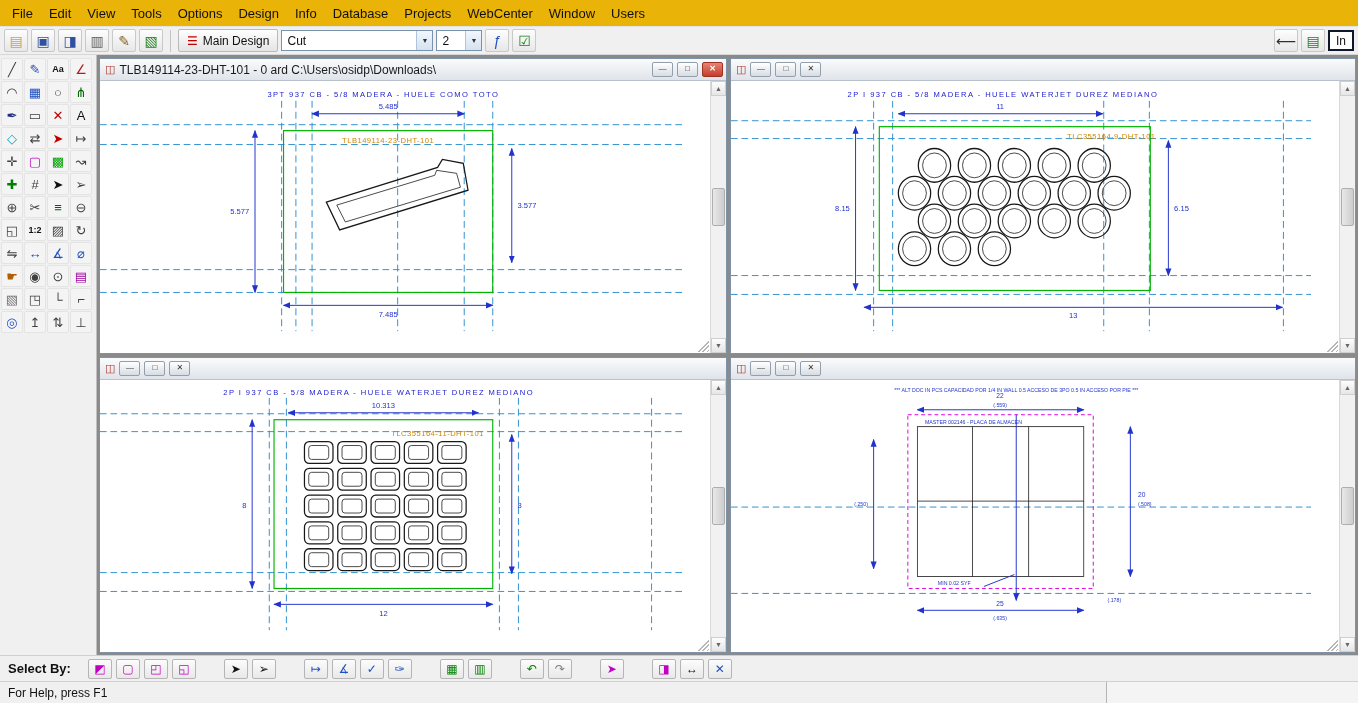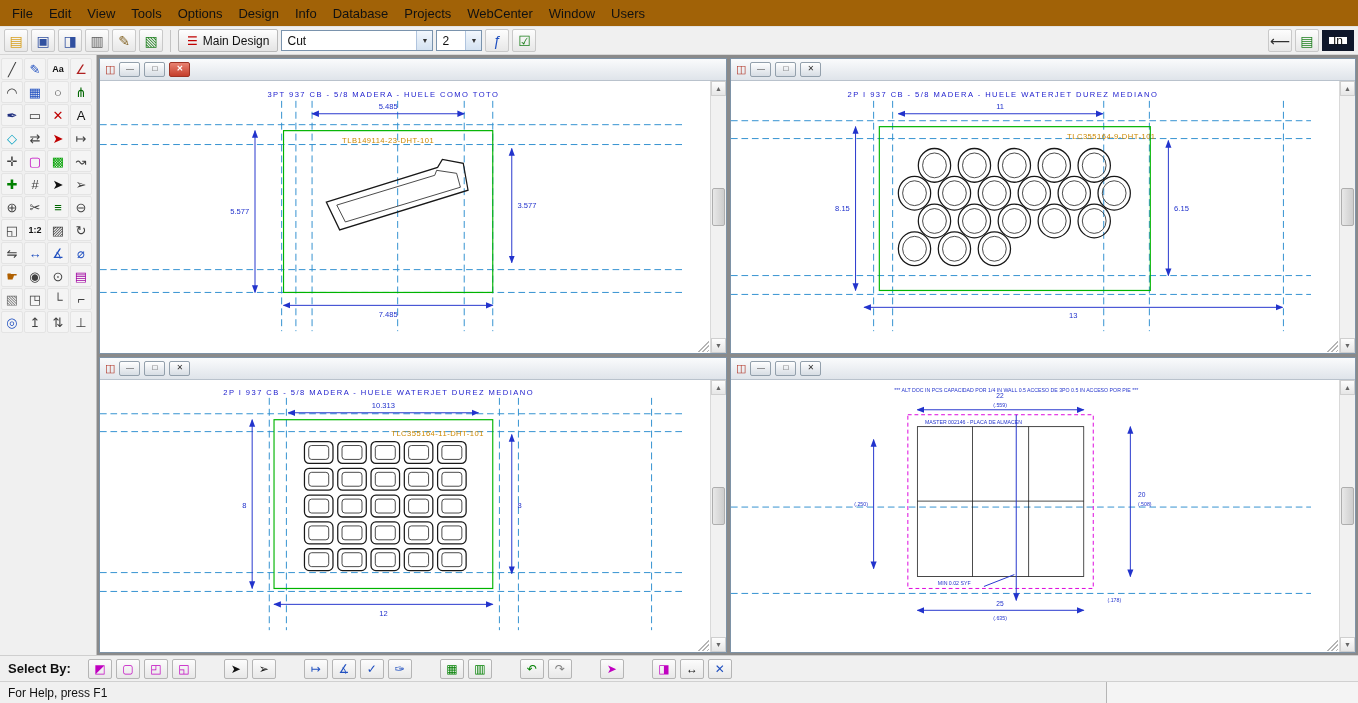--- a/index.html
+++ b/index.html
@@ -1,35 +1,35 @@
 <!DOCTYPE html>
 <html><head>
 <meta charset="utf-8">
 <style>
   * { box-sizing: border-box; margin: 0; padding: 0; }
   html,body { width:1358px; height:703px; overflow:hidden; }
   body { font-family:"Liberation Sans", sans-serif; background:#f0f0f0; font-size:13px; color:#111; }
 
   
-  .menubar { height:26px; display:flex; align-items:stretch; background:#a16207; padding-left:4px; }
+  .menubar { height:26px; display:flex; align-items:stretch; background:#eab308; padding-left:4px; }
   .menu-item { display:flex; align-items:center; padding:0 8px; cursor:default; }
 
   
   .toolbar { height:29px; display:flex; align-items:center; gap:3px; padding:0 4px; background:#f0f0f0; border-top:1px solid #e3e3e3; border-bottom:1px solid #d6d6d6; }
   .ticon { width:24px; height:23px; display:flex; align-items:center; justify-content:center; font-size:14px; border:1px solid #c9c9c9; background:linear-gradient(#fdfdfd,#e7e7e7); border-radius:2px; }
   .tsep { width:1px; height:22px; background:#c4c4c4; margin:0 4px; }
   .btn { display:flex; align-items:center; gap:5px; height:23px; padding:0 8px; border:1px solid #b9b9b9; background:linear-gradient(#fefefe,#e4e4e4); border-radius:2px; font-size:12px; }
   .btn .bicon { color:#c00000; font-size:12px; }
   .combo { display:flex; align-items:center; height:21px; border:1px solid #7a93ad; background:#fff; font-size:12px; }
   .combo .cval { padding:0 5px; flex:1; }
   .combo .cbtn { width:16px; height:100%; display:flex; align-items:center; justify-content:center; font-size:7px; color:#333; background:linear-gradient(#f2f7fd,#d4e2f1); border-left:1px solid #b0c4de; }
   .combo.layer { width:152px; }
   .combo.scale { width:46px; }
   .tb-spring { flex:1; }
-  .units { height:21px; min-width:26px; display:flex; align-items:center; justify-content:center; border:7px solid #0f172a; background:#fff; font-size:12px; padding:0 4px; }
+  .units { height:21px; min-width:26px; display:flex; align-items:center; justify-content:center; border:2px solid #0f172a; background:#fff; font-size:12px; padding:0 4px; }
 
   
   .mid { height:600px; display:flex; }
   .palette { width:97px; background:#f0f0f0; border-right:1px solid #c0c0c0; display:flex; flex-wrap:wrap; align-content:flex-start; padding:3px 1px; gap:1px 1px; }
   .tool { width:22px; height:22px; display:flex; align-items:center; justify-content:center; font-size:13px; border:1px solid #e4e4e4; background:#f4f4f4; border-radius:2px; }
   .tool.txt { font-size:9px; font-weight:bold; letter-spacing:0; }
 
   .mdi { flex:1; background:#8a8a8a; display:grid; grid-template-columns:628px 1fr; grid-template-rows:296px 1fr; gap:3px; padding:3px 2px 2px 2px; }
 
   
@@ -178,20 +178,21 @@
         <span class="tool" style="color: rgb(64, 64, 64);">↥</span>
         <span class="tool" style="color: rgb(64, 64, 64);">⇅</span>
         <span class="tool" style="color: rgb(64, 64, 64);">⊥</span>
       </div>
 
     <div class="mdi">
 
       <div class="win">
         <div class="tb">
           <span class="wicon">◫</span>
+          <span class="ttl active">TLB149114-23-DHT-101 - 0 ard C:\Users\osidp\Downloads\</span>
           <span class="wc">—</span>
           <span class="wc">□</span>
           <span class="wc close-active">✕</span>
         </div>
         <div class="canvas">
           <svg viewBox="0 0 612 274" preserveAspectRatio="none">
             <defs>
               <marker id="ar1" viewBox="0 0 10 10" refX="9" refY="5" markerWidth="8" markerHeight="8" orient="auto-start-reverse">
                 <path d="M0 1 L10 5 L0 9 z" fill="#2233cc"></path>
               </marker>

